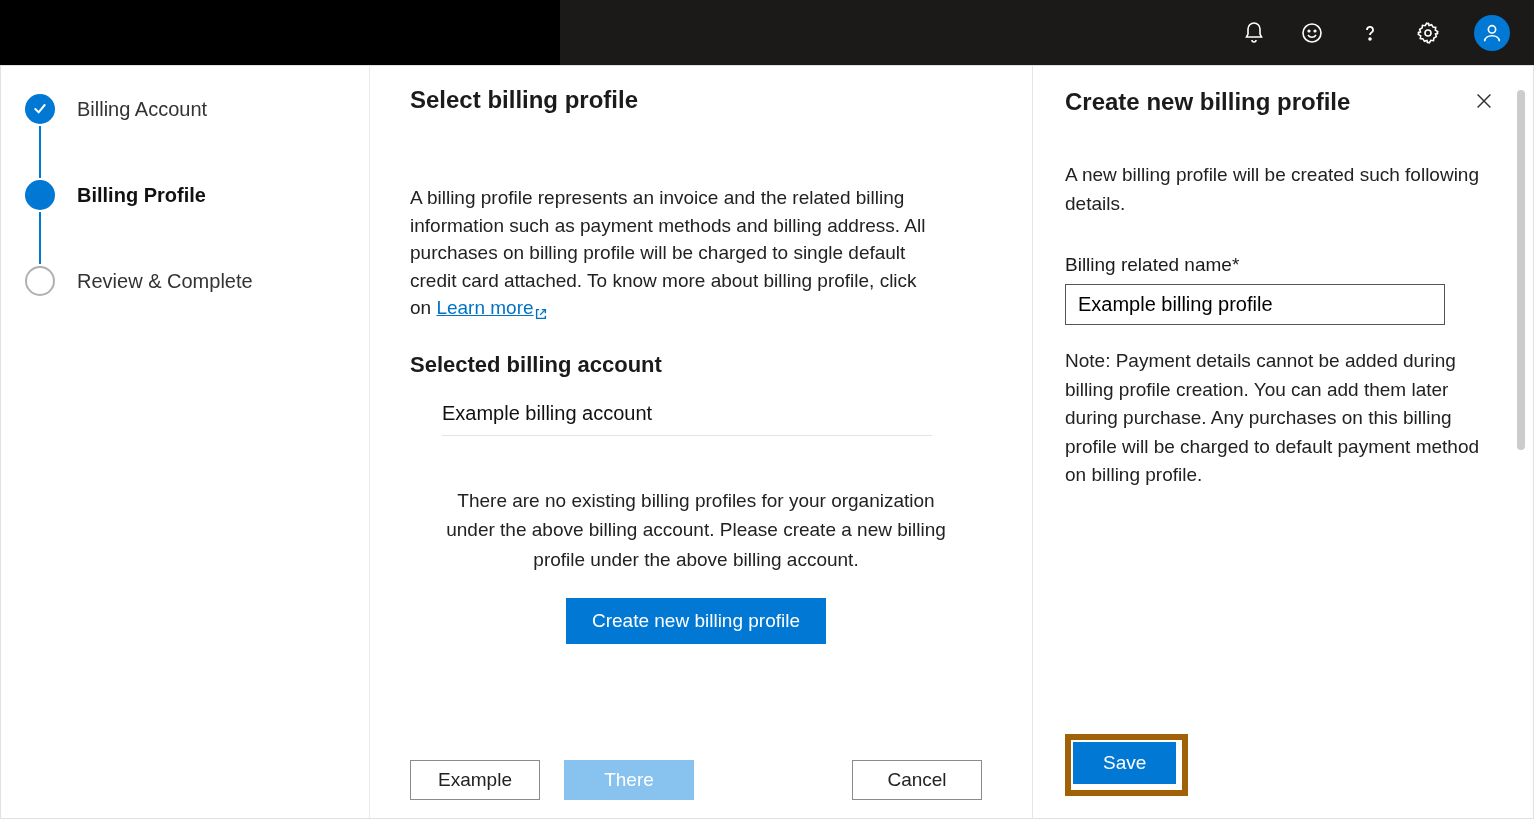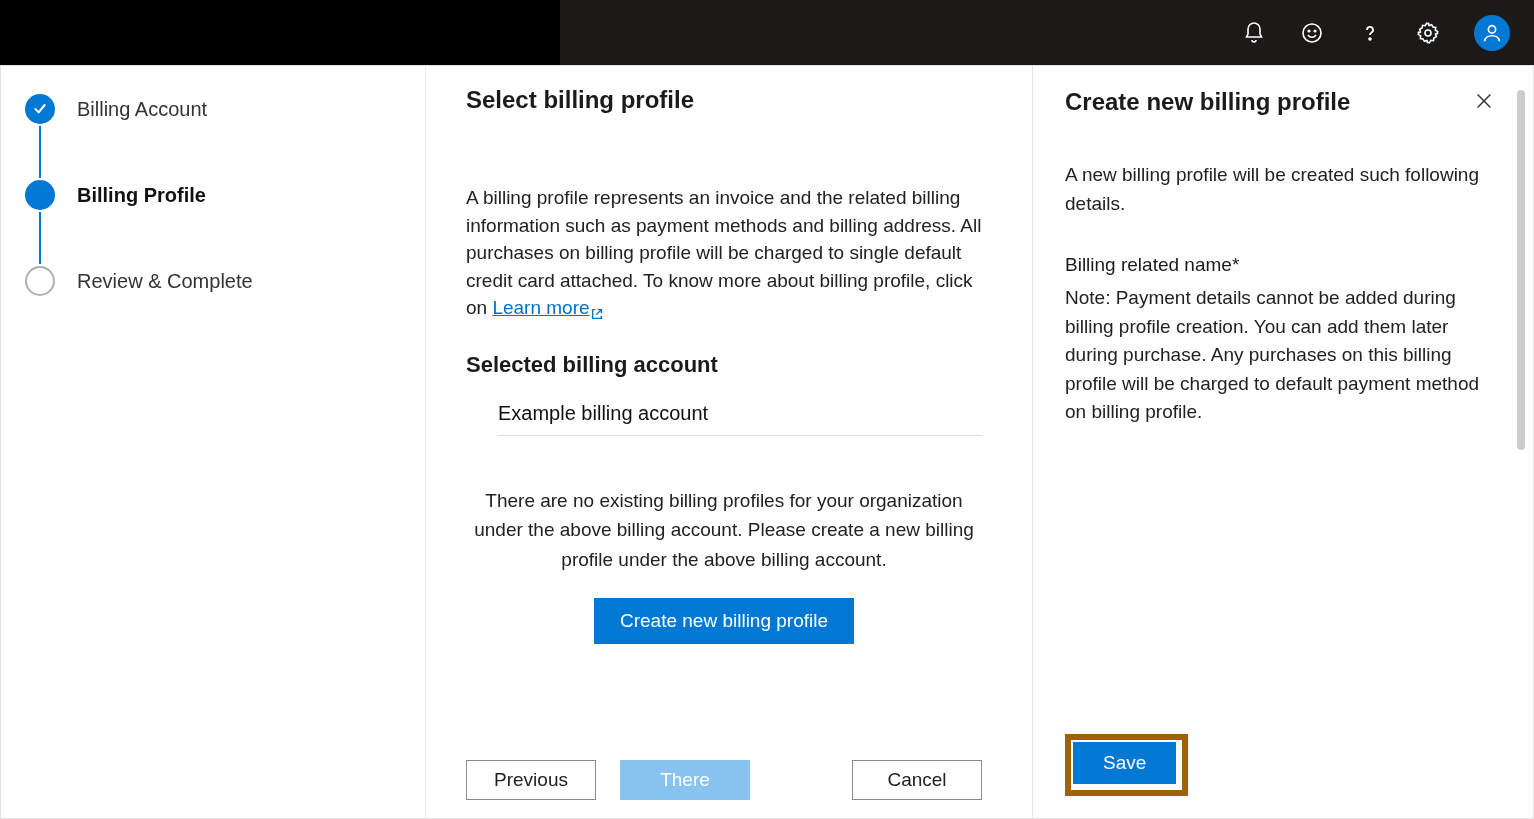--- a/index.html
+++ b/index.html
@@ -42,21 +42,21 @@
     cursor: pointer;
   }
   .avatar svg { width: 22px; height: 22px; }
   .body {
     display: flex;
     height: calc(819px - 65px);
     background: #fff;
     border: 1px solid #e1e1e1;
   }
   .sidebar {
-    width: 425px;
+    width: 369px;
     padding: 28px 24px 24px 24px;
     border-right: 1px solid #e9e9e9;
   }
   .step-list { list-style: none; }
   .step {
     display: flex;
     align-items: center;
     gap: 22px;
     position: relative;
     padding-bottom: 56px;
@@ -244,21 +244,21 @@
     <h2>Selected billing account</h2>
     <div class="account-row">
       <span class="account-name">Example billing account</span>
     </div>
 
     <p class="no-profiles">There are no existing billing profiles for your organization under the above billing account. Please create a new billing profile under the above billing account.</p>
 
     <button class="create-btn">Create new billing profile</button>
 
     <div class="footer-buttons">
-      <button class="btn secondary">Previous</button>
+      <button class="btn secondary">Example</button>
       <button class="btn primary disabled">There</button>
       <span class="footer-spacer"></span>
       <button class="btn secondary">Cancel</button>
     </div>
   </main>
 
   <aside class="side-panel">
     <div class="scroll-hint"></div>
     <div class="side-panel-header">
       <h2>Create new billing profile</h2>
@@ -266,20 +266,21 @@
         <svg viewBox="0 0 24 24" stroke="#333" stroke-width="1.6">
             <path d="M5 5l14 14M19 5L5 19"></path>
           </svg>
       </button>
     </div>
     <p>A new billing profile will be created such following details.</p>
 
     <label class="field-label">
       <span>Billing related name</span><span>*</span>
     </label>
+    <input class="field-input" type="text" value="Example billing profile" style="">
 
     <p class="note">Note: Payment details cannot be added during billing profile creation. You can add them later during purchase. Any purchases on this billing profile will be charged to default payment method on billing profile.</p>
 
     <div class="panel-footer">
       <span class="save-highlight">
         <button class="save-btn">Save</button>
       </span>
     </div>
   </aside>
 

